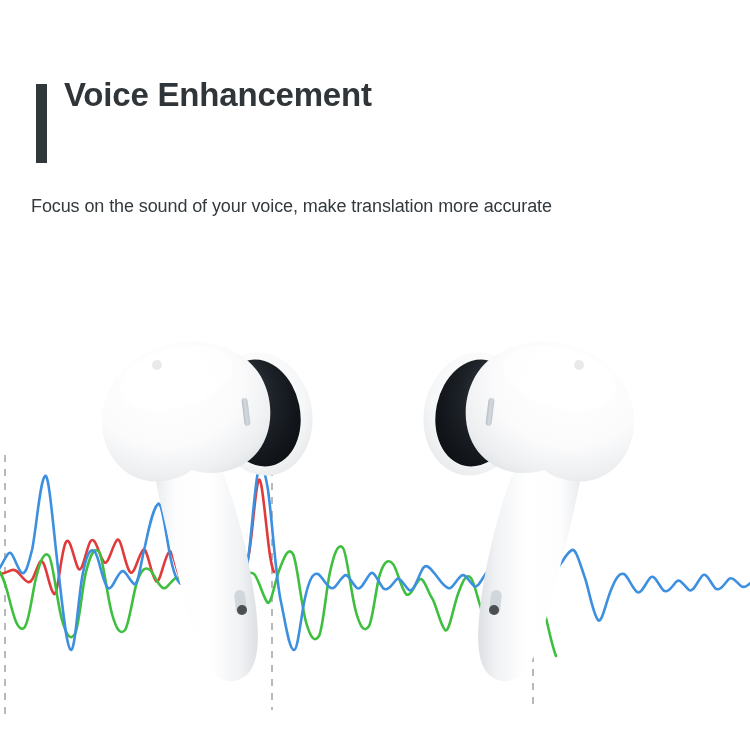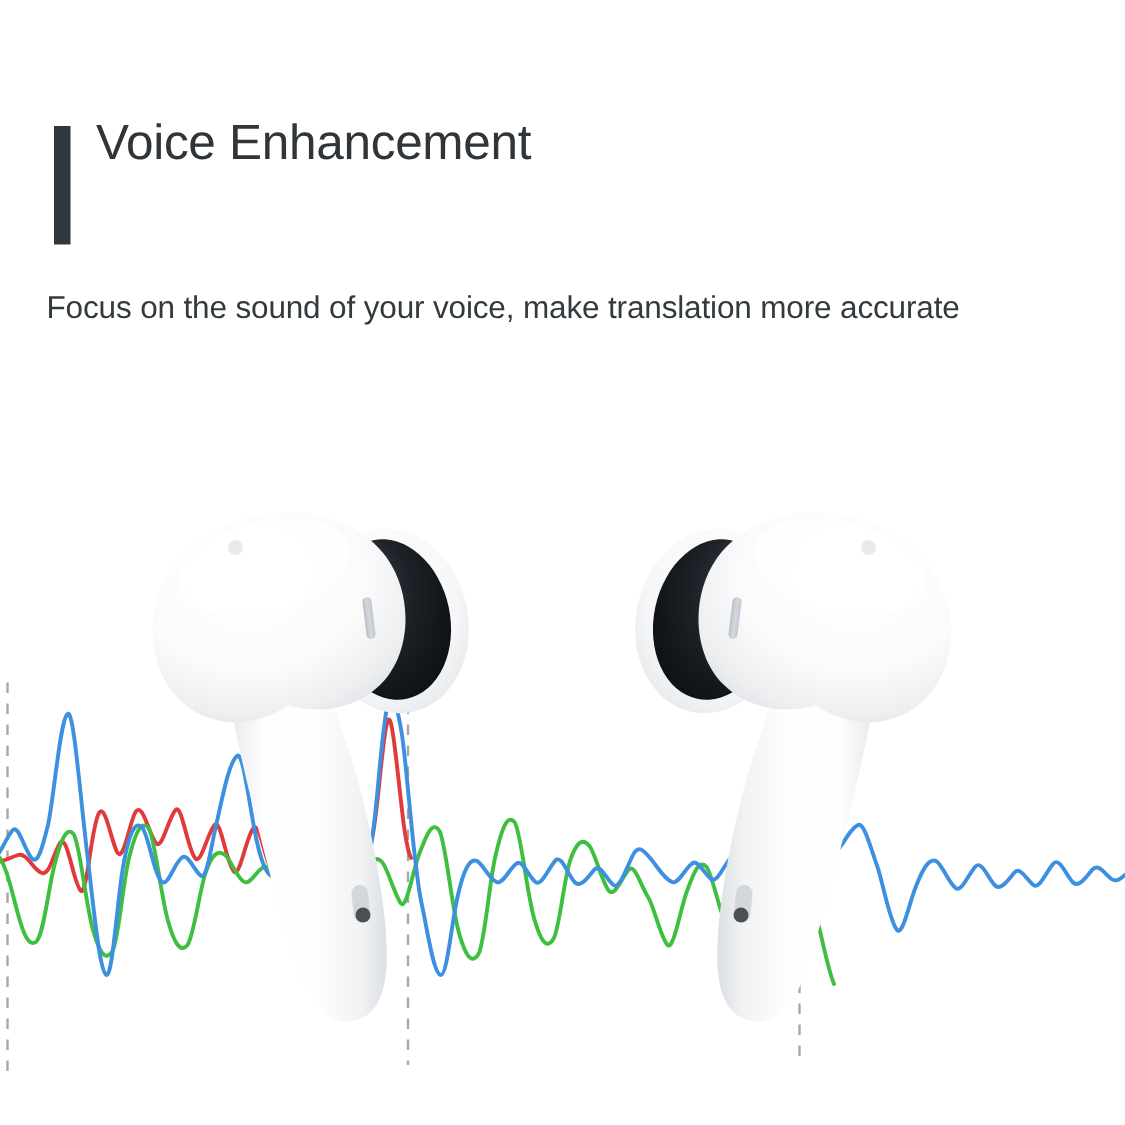--- a/index.html
+++ b/index.html
@@ -17,28 +17,28 @@
   
   .header{position:absolute;left:0;top:0;width:750px;height:250px;}
   .accent-bar{
     position:absolute;left:36px;top:84px;width:11px;height:79px;
     background:#31383c;
   }
   .title-block{position:absolute;left:64px;top:76px;width:660px;}
   .title-line{
     font-size:33px;
     line-height:37px;
-    font-weight:normal;
+    font-weight:bold;
     color:#2f3539;
     letter-spacing:-0.2px;
     white-space:nowrap;
   }
   .subtitle{
     position:absolute;left:31px;top:194px;
-    font-size:21px;
+    font-size:18px;
     line-height:24px;
     color:#333a3e;
     white-space:nowrap;
     letter-spacing:-0.1px;
   }
 
   
   .stage{position:absolute;left:0;top:250px;width:750px;height:500px;}
   .stage svg{display:block;}
 

